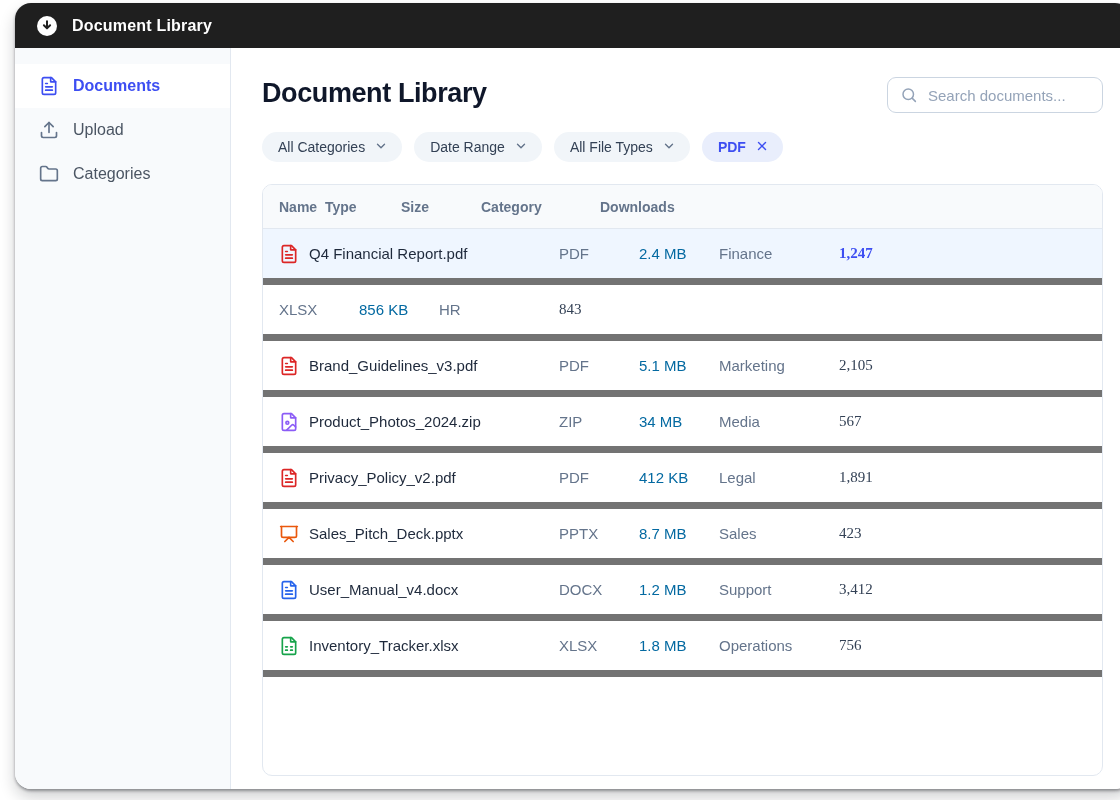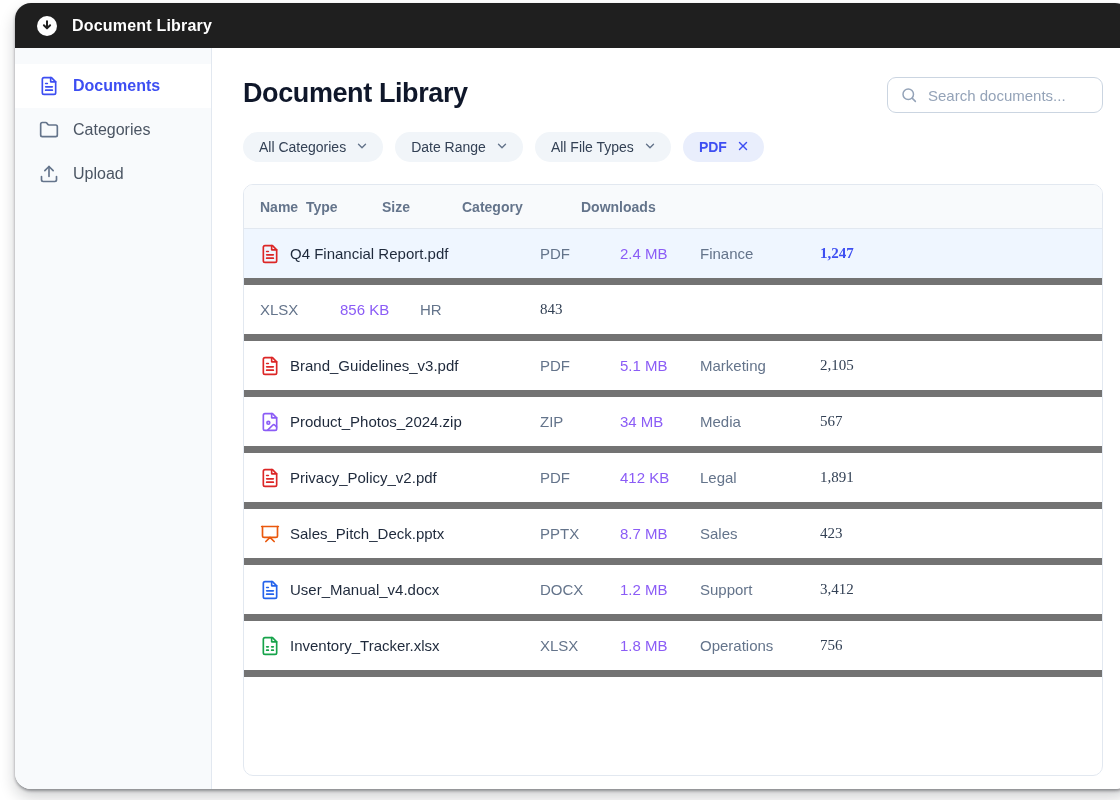--- a/index.html
+++ b/index.html
@@ -17,21 +17,21 @@
   }
   
   .titlebar {
     height:45px; background:var(--titlebar-bg,#1f1f1f);
     display:flex; align-items:center; gap:13px; padding:0 20px;
   }
   .titlebar-title { color:#fff; font-size:16px; font-weight:600; letter-spacing:.2px; }
   
   .app-body { display:flex; height:741px; }
   .sidebar {
-    width:197px; flex-shrink:0; background:#f8fafc;
+    width:216px; flex-shrink:0; background:#f8fafc;
     border-right:1px solid #e2e8f0; padding-top:16px;
   }
   .side-item {
     height:44px; display:flex; align-items:center; gap:14px;
     padding-left:24px; font-size:16px; color:#4b5563; cursor:pointer;
   }
   .side-item svg { color:#64748b; flex-shrink:0; }
   .side-item.active { background:#ffffff; color:var(--accent); font-weight:700; }
   .side-item.active svg { color:var(--accent); }
   .main { flex:1; background:#fff; padding:28px 28px 0 31px; }
@@ -71,21 +71,21 @@
   }
   .h-name { width:46px; } .h-type { width:76px; } .h-size { width:80px; } .h-category { width:119px; }
   .t-row {
     height:56px; display:flex; align-items:center; padding-left:16px;
     border-bottom:7px solid #737373; font-size:15px; cursor:pointer; background:#fff;
   }
   .t-row.selected { background:var(--selected-row-bg,#eff6ff); }
   .c-name { width:280px; display:flex; align-items:center; gap:10px; color:#1e293b; font-weight:500; padding-right:8px; }
   .c-name .file-ic { flex-shrink:0; display:flex; }
   .c-type { width:80px; color:#64748b; }
-  .c-size { width:80px; color:#8b5cf6; }
+  .c-size { width:80px; color:#0369a1; }
   .c-category { width:120px; color:#64748b; }
   .c-downloads { color:#334155; font-weight:500;font-family:Liberation Serif, serif; }
   .t-row.selected .c-downloads { color:var(--accent); font-weight:700; }
 </style>
 </head>
 <body>
 
 <div class="window">
 
   <div class="titlebar">
@@ -109,34 +109,34 @@
               <path d="M16 13H8"></path>
               <path d="M16 17H8"></path>
               <path d="M10 9H8"></path>
           </svg>
         </span>
         <span>Documents</span>
       </div>
       <div class="side-item">
         <span style="display:flex;">
           <svg width="20" height="20" viewBox="0 0 24 24" fill="none" stroke="currentColor" stroke-width="2" stroke-linecap="round" stroke-linejoin="round">
-            <path d="M20 20a2 2 0 0 0 2-2V8a2 2 0 0 0-2-2h-7.9a2 2 0 0 1-1.69-.9L9.6 3.9A2 2 0 0 0 7.93 3H4a2 2 0 0 0-2 2v13a2 2 0 0 0 2 2Z"></path>
-          </svg>
-        </span>
-        <span>Categories</span>
-      </div>
-      <div class="side-item">
-        <span style="display:flex;">
-          <svg width="20" height="20" viewBox="0 0 24 24" fill="none" stroke="currentColor" stroke-width="2" stroke-linecap="round" stroke-linejoin="round">
             <path d="M21 15v4a2 2 0 0 1-2 2H5a2 2 0 0 1-2-2v-4"></path>
               <path d="m17 8-5-5-5 5"></path>
               <path d="M12 3v12"></path>
           </svg>
         </span>
         <span>Upload</span>
+      </div>
+      <div class="side-item">
+        <span style="display:flex;">
+          <svg width="20" height="20" viewBox="0 0 24 24" fill="none" stroke="currentColor" stroke-width="2" stroke-linecap="round" stroke-linejoin="round">
+            <path d="M20 20a2 2 0 0 0 2-2V8a2 2 0 0 0-2-2h-7.9a2 2 0 0 1-1.69-.9L9.6 3.9A2 2 0 0 0 7.93 3H4a2 2 0 0 0-2 2v13a2 2 0 0 0 2 2Z"></path>
+          </svg>
+        </span>
+        <span>Categories</span>
       </div>
     </div>
 
     <div class="main">
       <div class="main-header">
         <h1 class="page-title">Document Library</h1>
         <div class="search-box">
           <span class="search-icon">
             <svg width="18" height="18" viewBox="0 0 24 24" fill="none" stroke="currentColor" stroke-width="2" stroke-linecap="round">
               <circle cx="11" cy="11" r="7"></circle>

